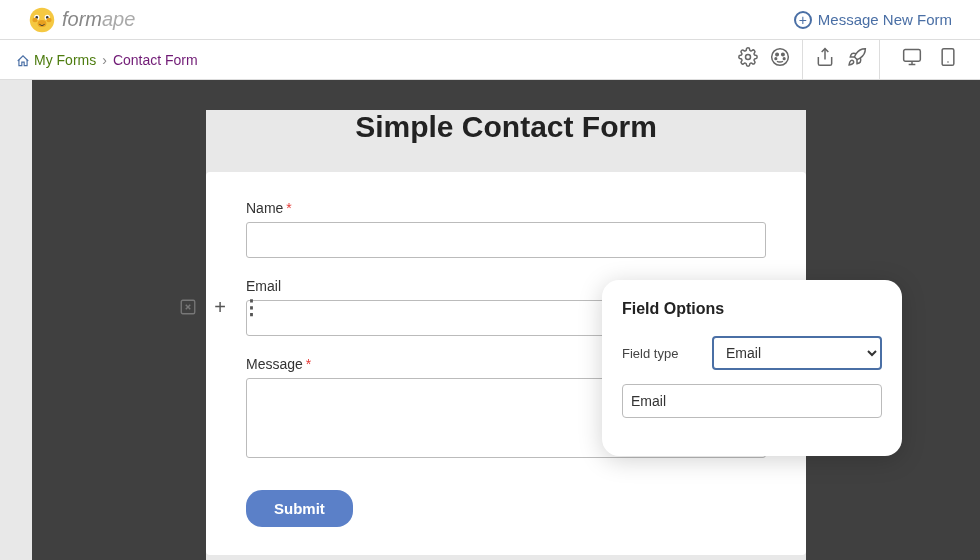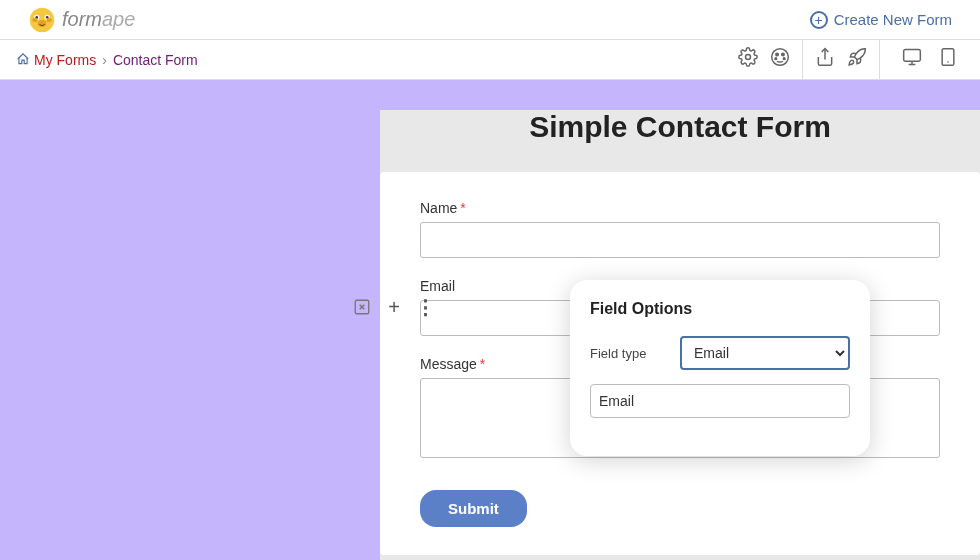--- a/index.html
+++ b/index.html
@@ -64,25 +64,25 @@
       border-bottom: 1px solid #ddd;
       gap: 0;
     }
     .breadcrumb {
       display: flex;
       align-items: center;
       gap: 6px;
       flex: 1;
     }
     .breadcrumb-home {
-      color: #b91c1c;
-      font-size: 14px;
-      cursor: pointer;
-      display: flex;
-      align-items: flex-start;
+      color: #4d7c0f;
+      font-size: 14px;
+      cursor: pointer;
+      display: flex;
+      align-items: flex-end;
       gap: 4px;
     }
     .breadcrumb-sep {
       color: #888;
       font-size: 14px;
     }
     .breadcrumb-current {
       color: #701a75;
       font-size: 14px;
     }
@@ -116,26 +116,27 @@
     .view-btn {
       padding: 4px 6px;
       cursor: pointer;
       color: #555;
       font-size: 18px;
       border-radius: 3px;
     }
 
     
     .main {
-      background: #c4b5fd;
+      background: #404040;
       height: 480px;
       display: flex;
-      justify-content: flex-end;
+      justify-content: center;
       padding-top: 30px;
       position: relative;
+      margin-left: 32px;
     }
 
     .form-container {
       background: #e8e8e8;
       width: 600px;
       position: relative;
     }
 
     .form-title {
       font-size: 30px;
@@ -352,21 +353,21 @@
       <path d="M 13 21 Q 16 24 19 21" stroke="#333" stroke-width="1" fill="none"></path>
       <ellipse cx="8" cy="16" rx="3" ry="2.5" fill="#e8a020"></ellipse>
       <ellipse cx="24" cy="16" rx="3" ry="2.5" fill="#e8a020"></ellipse>
     </svg>
     <span class="logo-text">
       <span>form</span><span style="color:#aaa">ape</span>
     </span>
   </div>
   <a class="create-new-btn">
     <div class="plus-circle">+</div>
-    <span>Create New Form</span>
+    <span>Message New Form</span>
   </a>
 </div>
 
 <div class="sub-header">
   <div class="breadcrumb">
     <span class="breadcrumb-home">
       <svg width="14" height="14" viewBox="0 0 24 24" fill="none" stroke="#4a6fa5" stroke-width="2">
         <path d="M3 12l9-9 9 9"></path>
         <path d="M5 10v10h5v-6h4v6h5V10"></path>
       </svg>

